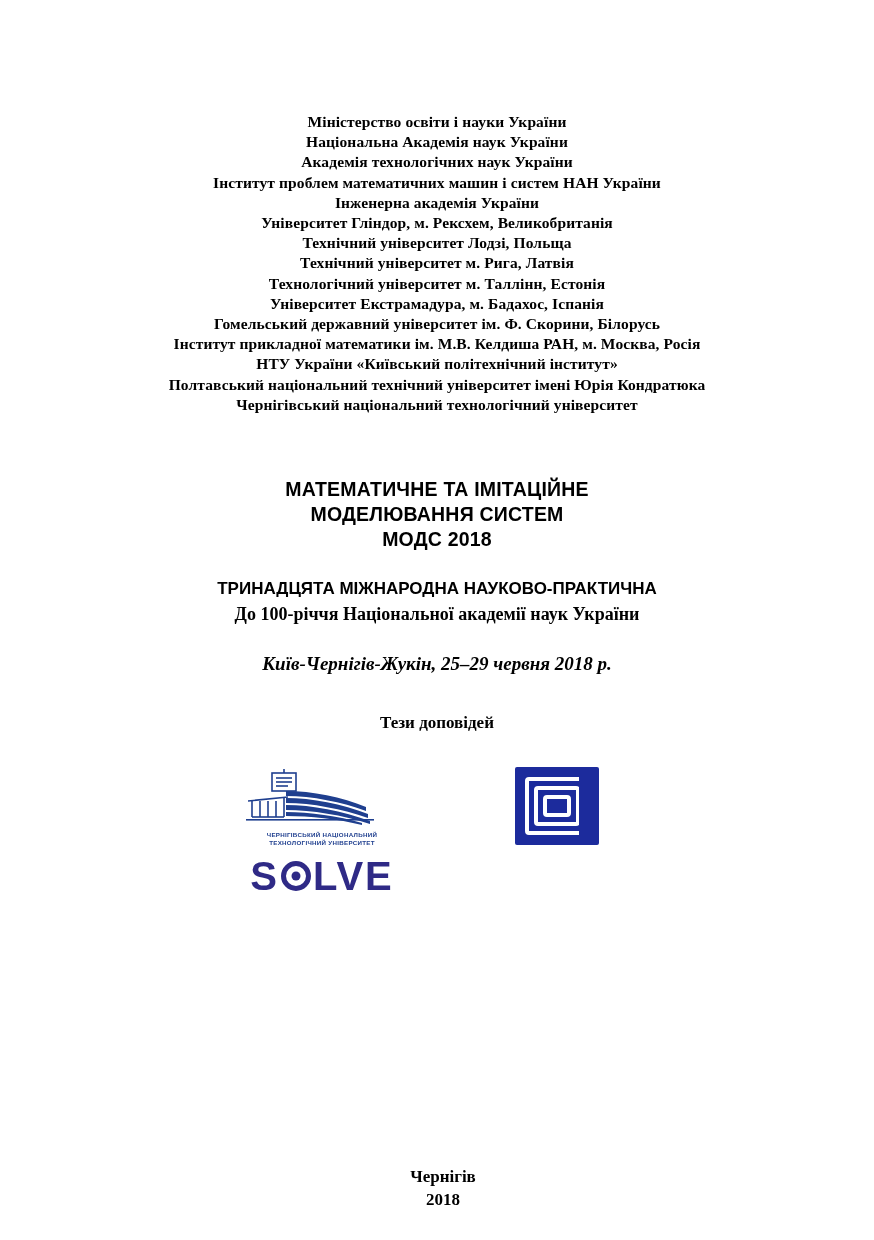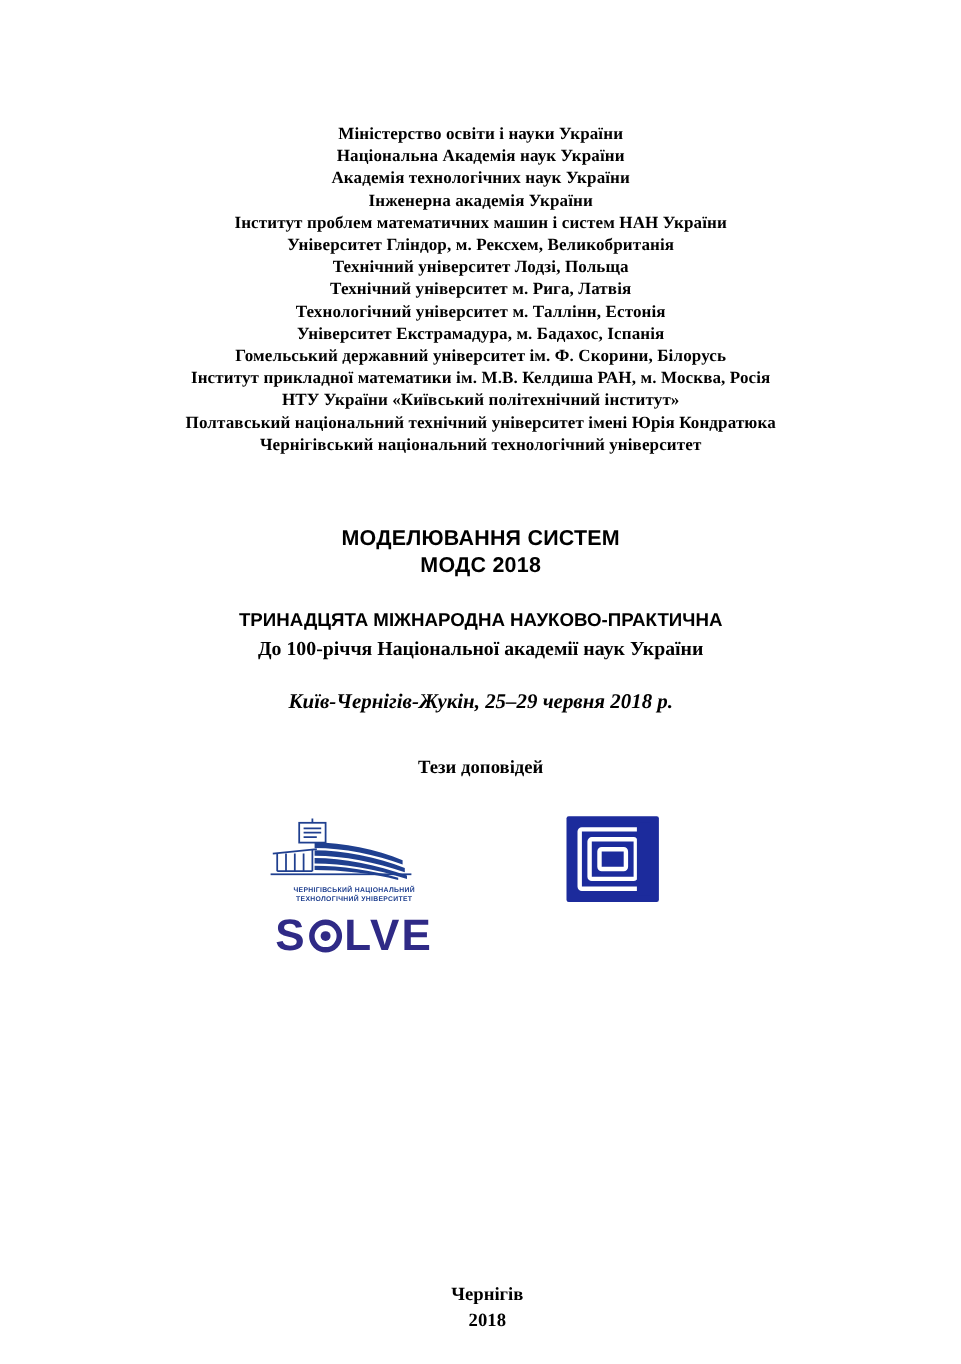--- a/index.html
+++ b/index.html
@@ -196,35 +196,36 @@
 </style>
 </head>
 <body>
 
 <div class="page">
 
   <div class="organizers">
     <div>Міністерство освіти і науки України</div>
     <div>Національна Академія наук України</div>
     <div>Академія технологічних наук України</div>
+    <div>Інститут проблем математичних машин і систем НАН України</div>
     <div>Інженерна академія України</div>
-    <div>Інститут проблем математичних машин і систем НАН України</div>
     <div>Університет Гліндор, м. Рексхем, Великобританія</div>
     <div>Технічний університет Лодзі, Польща</div>
     <div>Технічний університет м. Рига, Латвія</div>
     <div>Технологічний університет м. Таллінн, Естонія</div>
     <div>Університет Екстрамадура, м. Бадахос, Іспанія</div>
     <div>Гомельський державний університет ім. Ф. Скорини, Білорусь</div>
     <div>Інститут прикладної математики ім. М.В. Келдиша РАН, м. Москва, Росія</div>
     <div>НТУ України «Київський політехнічний інститут»</div>
     <div>Полтавський національний технічний університет імені Юрія Кондратюка</div>
     <div>Чернігівський національний технологічний університет</div>
   </div>
 
   <div class="title-block">
+    <div class="main-title">МАТЕМАТИЧНЕ ТА ІМІТАЦІЙНЕ</div>
     <div class="main-title">МОДЕЛЮВАННЯ СИСТЕМ</div>
     <div class="main-title">МОДС 2018</div>
   </div>
 
   <div class="conf-block">
     <div class="conf-line">ТРИНАДЦЯТА МІЖНАРОДНА НАУКОВО-ПРАКТИЧНА</div>
     <div class="anniversary">До 100-річчя Національної академії наук України</div>
   </div>
 
   <div class="place-date">Київ-Чернігів-Жукін, 25–29 червня 2018 р.</div>

